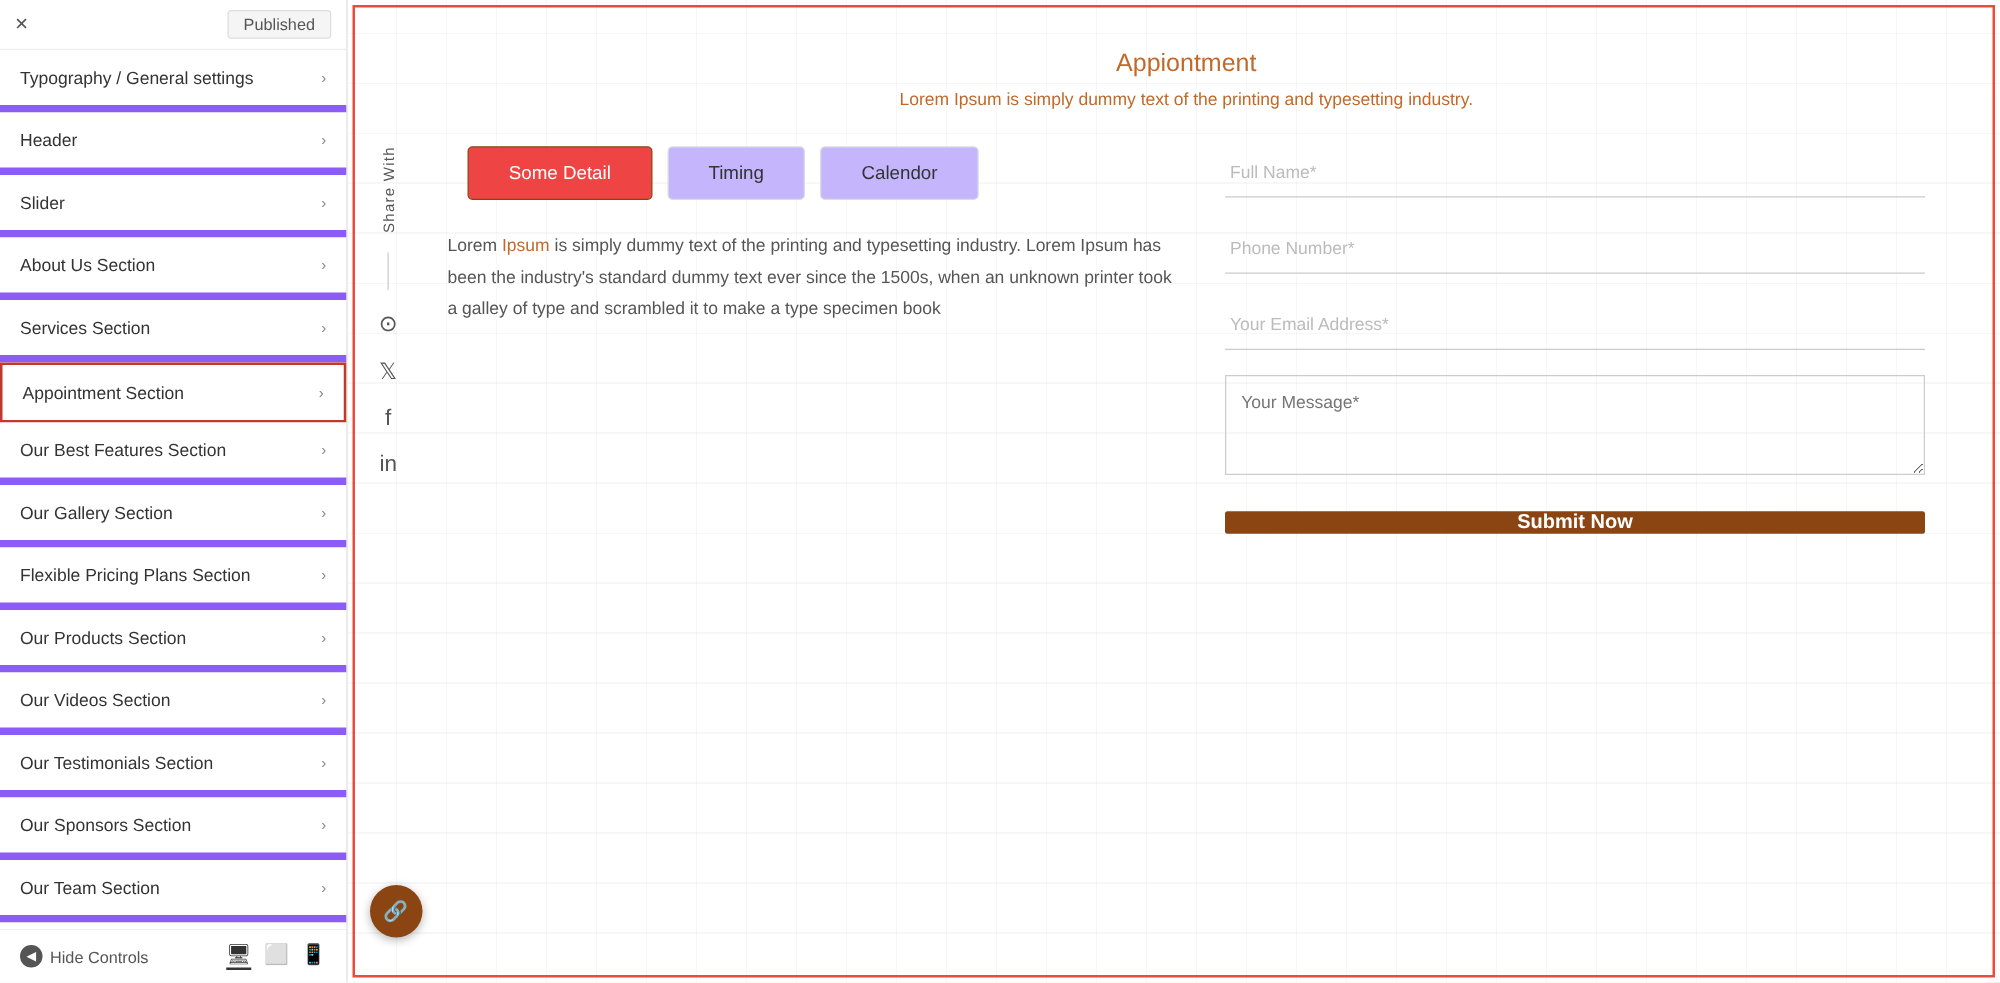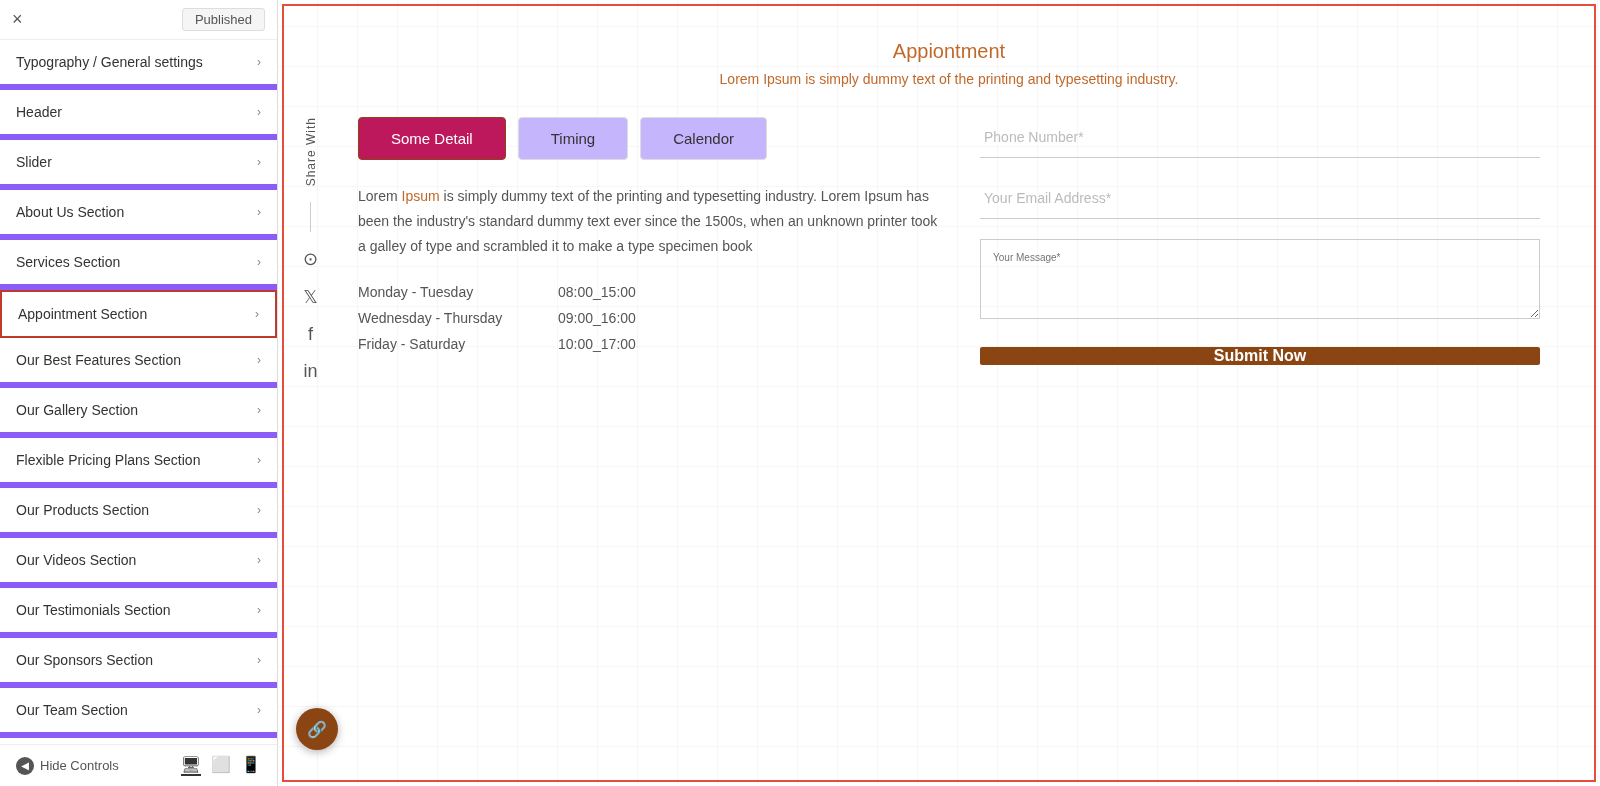--- a/index.html
+++ b/index.html
@@ -232,23 +232,24 @@
       padding: 12px 32px;
       border: 1px solid #ddd;
       border-radius: 4px;
       cursor: pointer;
       font-size: 15px;
       background: #c4b5fd;
       color: #333;
       font-weight: 500;
     }
     .tab-btn.active {
-      background: #be185d;
+      background: #ef4444;
       color: #fff;
       border-color: #8B4513;
+      margin-left: 16px;
     }
 
     
     .content-text {
       font-size: 14px;
       color: #555;
       line-height: 1.8;
       margin-bottom: 24px;
     }
     .content-text span.highlight {
@@ -294,21 +295,21 @@
       margin-bottom: 20px;
       display: block;
     }
     .form-field::placeholder {
       color: #bbb;
     }
     .form-textarea {
       width: 100%;
       border: 1px solid #ccc;
       padding: 12px;
-      font-size: 10px;
+      font-size: 14px;
       color: #999;
       outline: none;
       background: transparent;
       resize: vertical;
       min-height: 80px;
       margin-bottom: 24px;
       font-family: Arial, sans-serif;
     }
     .submit-btn {
       width: 100%;
@@ -496,38 +497,25 @@
             <button class="tab-btn">Timing</button>
             <button class="tab-btn">Calendor</button>
           </div>
 
           <div class="content-text">
             Lorem <span class="highlight">Ipsum</span> is simply dummy text of the printing and typesetting industry. Lorem
             Ipsum has been the industry's standard dummy text ever since the 1500s, when an
             unknown printer took a galley of type and scrambled it to make a type specimen book
           </div>
 
-          <div id="time-rows-container">
-              <div class="time-row">
-                <span class="time-day">Monday - Tuesday</span>
-                <span class="time-hours">08:00_15:00</span>
-              </div>
-              <div class="time-row">
-                <span class="time-day">Wednesday - Thursday</span>
-                <span class="time-hours">09:00_16:00</span>
-              </div>
-              <div class="time-row">
-                <span class="time-day">Friday - Saturday</span>
-                <span class="time-hours">10:00_17:00</span>
-              </div>
-            </div>
 
         </div>
 
         <div class="right-panel">
+          <input class="form-field" type="text" placeholder="Full Name*" style="">
           <input class="form-field" type="tel" placeholder="Phone Number*" style="">
           <input class="form-field" type="email" placeholder="Your Email Address*" style="">
           <textarea class="form-textarea" placeholder="Your Message*" style=""></textarea>
           <button class="submit-btn">Submit Now</button>
         </div>
 
       </div>
     </div>
   </div>
 </div>

